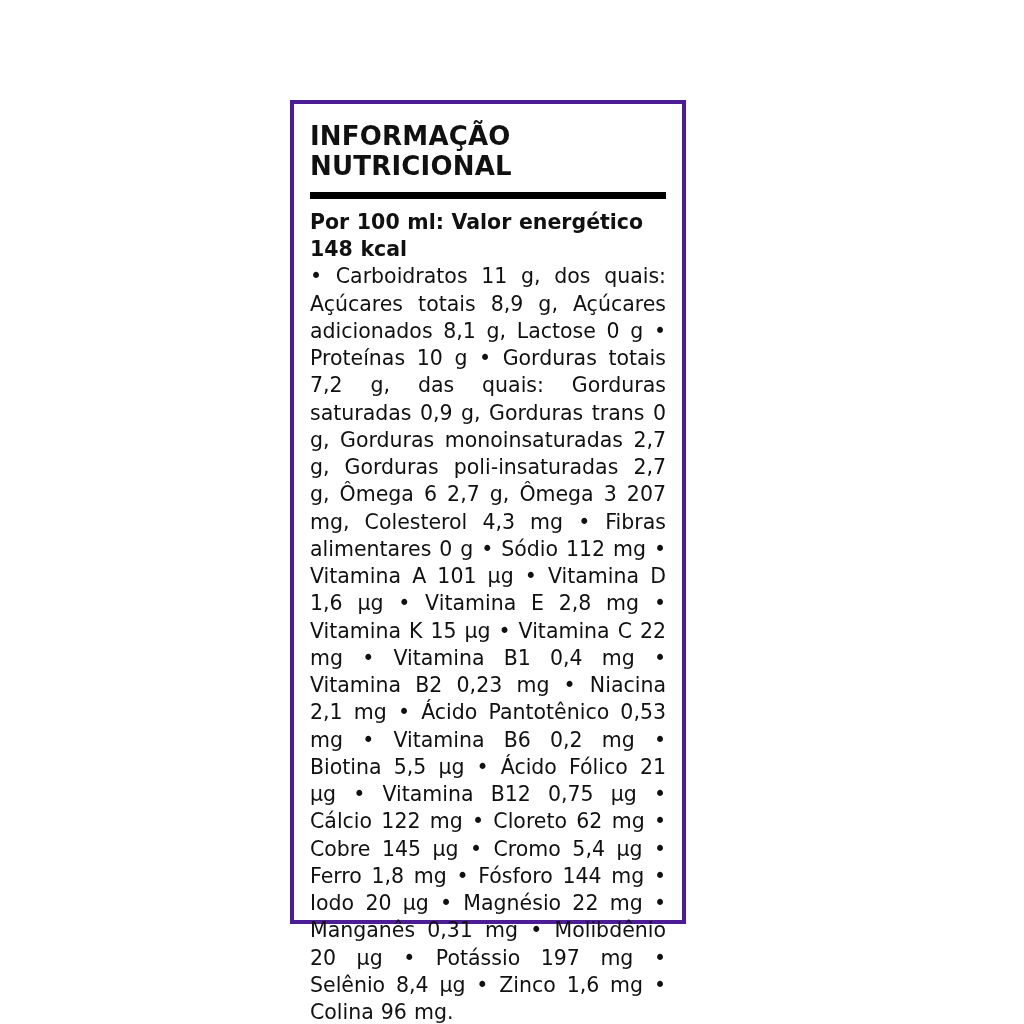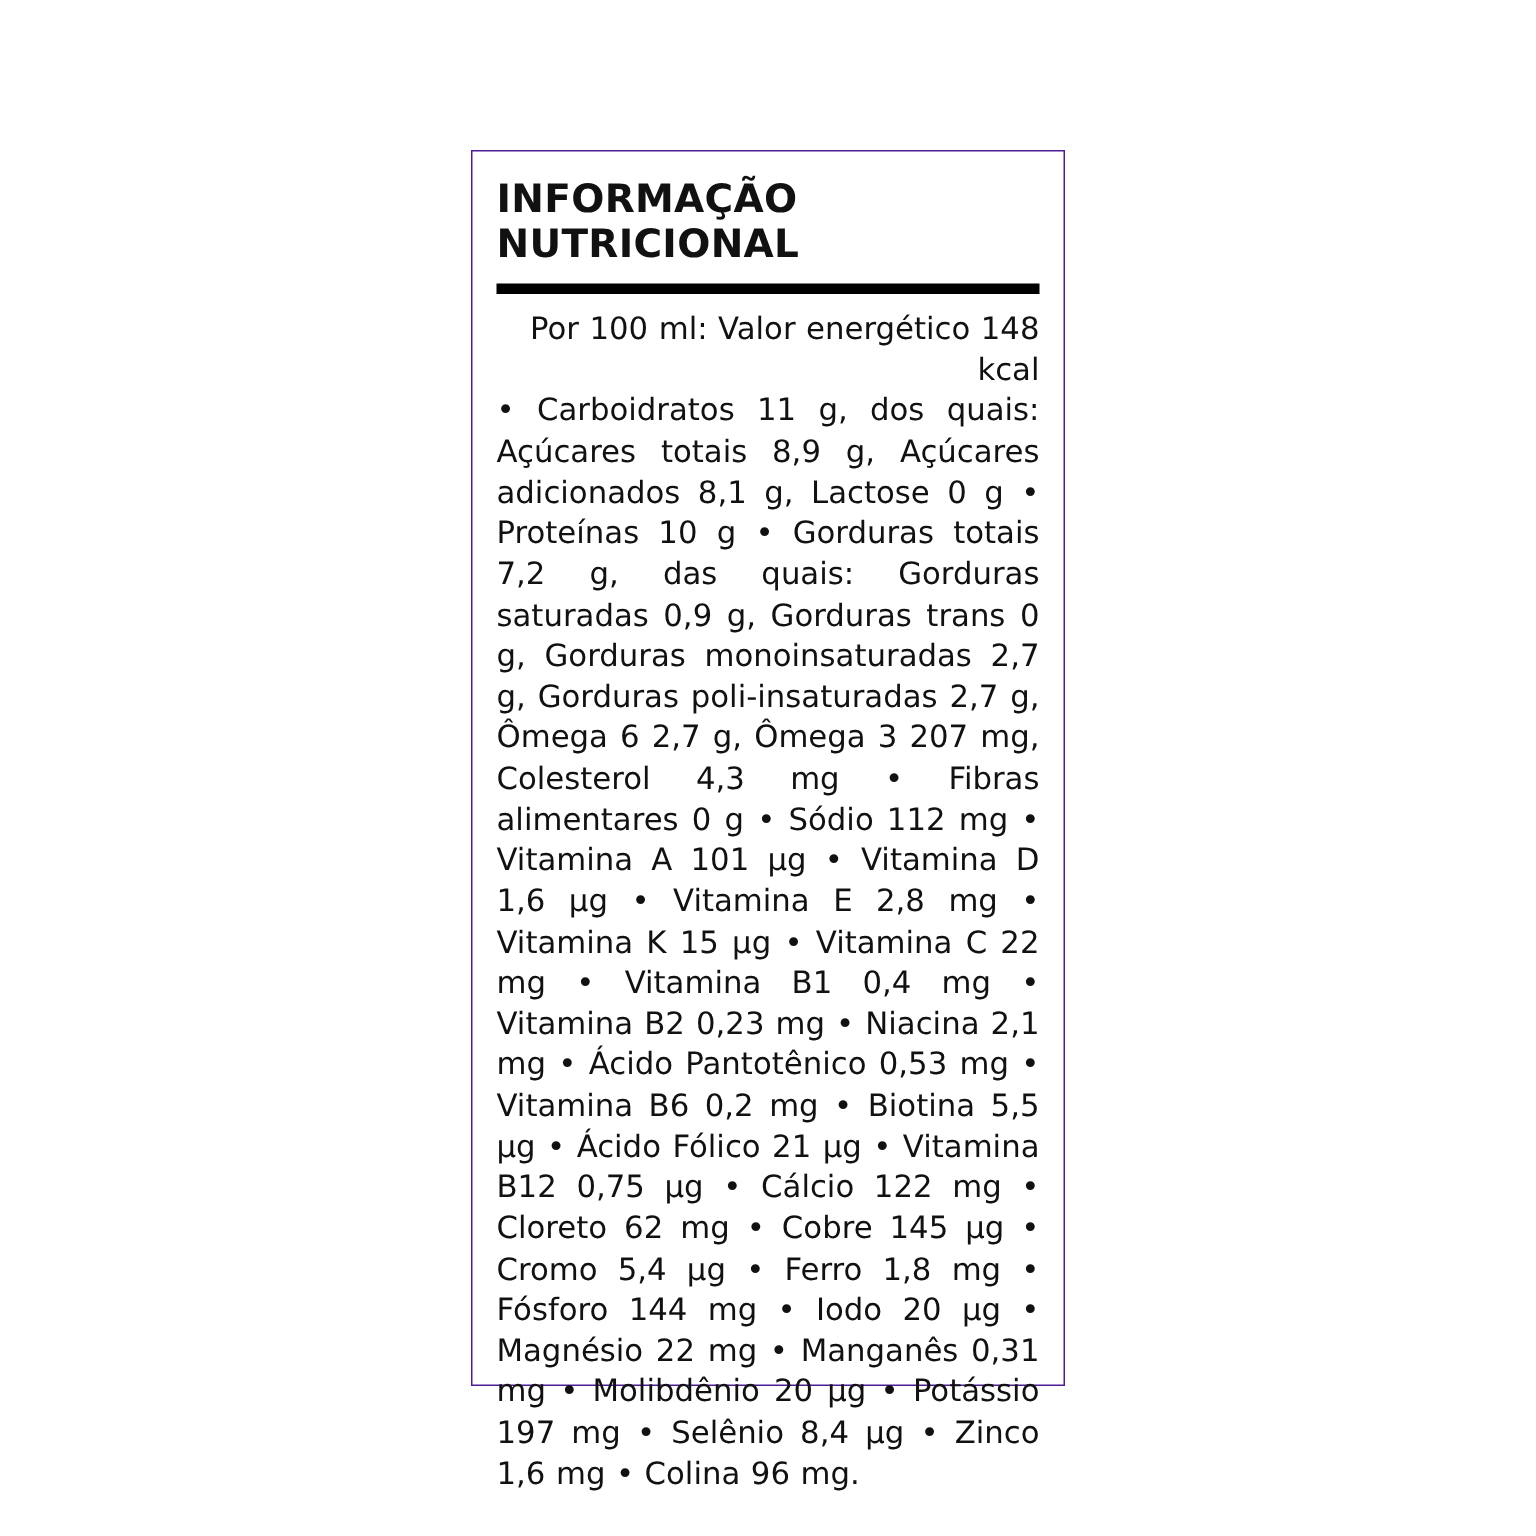--- a/index.html
+++ b/index.html
@@ -9,25 +9,25 @@
   }
   body {
     width: 1024px;
     height: 1024px;
     font-family: "DejaVu Sans", "Liberation Sans", sans-serif;
     position: relative;
     overflow: hidden;
   }
   .panel {
     position: absolute;
-    left: 314px;
+    left: 290px;
     top: 100px;
     width: 396px;
     height: 824px;
-    border: 1px solid #4c1d95;
+    border: 4px solid #4c1d95;
     box-sizing: border-box;
     background: #ffffff;
   }
   .panel-inner {
     padding: 18px 16px 10px 16px;
     box-sizing: border-box;
     height: 100%;
   }
   .title {
     font-size: 26px;
@@ -47,21 +47,22 @@
     font-size: 20.5px;
     line-height: 1.33;
     color: #111111;
     text-align: justify;
     text-justify: inter-word;
     word-spacing: 0.5px;
     margin: 0;
   }
   .body-text .first-line {
     display: block;
-    text-align: right;
+    text-align: left;
+    font-weight: bold;
   }
 </style>
 </head>
 <body>
 
 <div class="panel">
   <div class="panel-inner">
     <div class="title">INFORMAÇÃO
 NUTRICIONAL</div>
     <div class="rule"></div>

